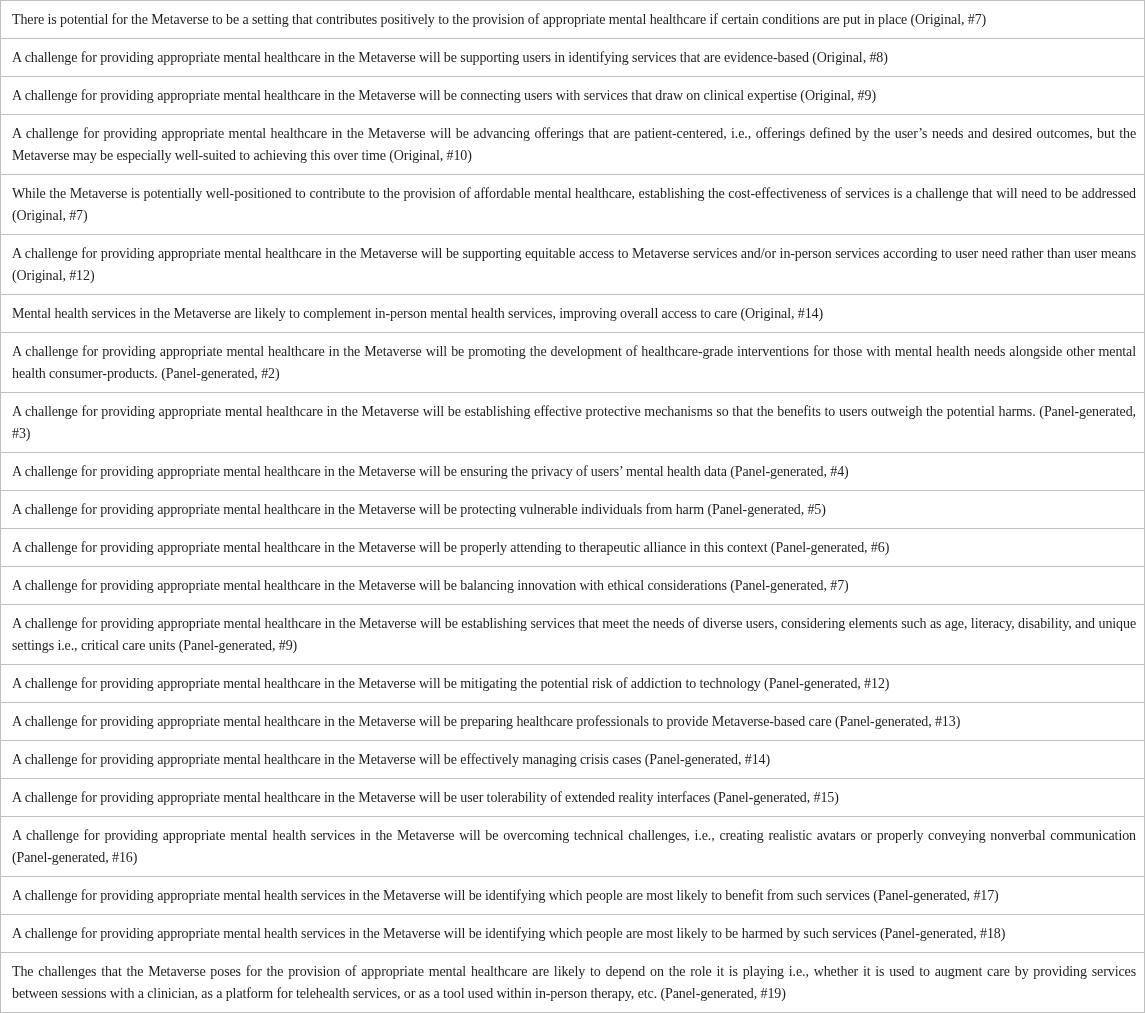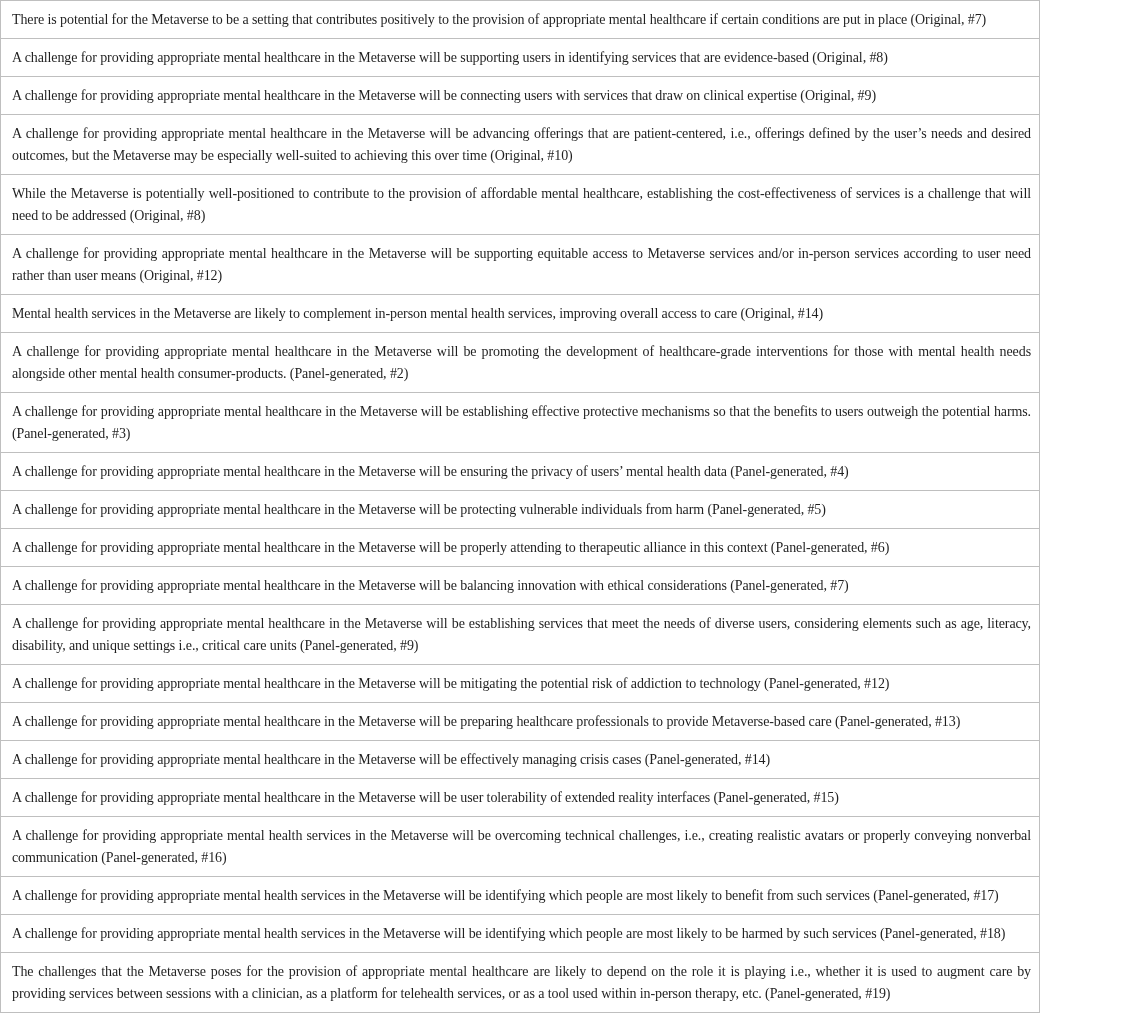--- a/index.html
+++ b/index.html
@@ -1,21 +1,21 @@
 <!DOCTYPE html>
 <html><head>
 <meta charset="utf-8">
 <style>
   html, body {
     margin: 0;
     padding: 0;
     background: #ffffff;
   }
   .table-wrap {
-    width: 1040px;
+    width: 1145px;
     box-sizing: border-box;
     border-top: 1px solid #bfbfbf;
     font-family: "Liberation Serif", "DejaVu Serif", serif;
   }
   .row {
     box-sizing: border-box;
     border-left: 1px solid #bfbfbf;
     border-right: 1px solid #bfbfbf;
     border-bottom: 1px solid #bfbfbf;
     background: #ffffff;
@@ -28,21 +28,21 @@
   }
 </style>
 </head>
 <body>
 
 <div class="table-wrap">
   <div class="row">There is potential for the Metaverse to be a setting that contributes positively to the provision of appropriate mental healthcare if certain conditions are put in place (Original, #7)</div>
   <div class="row">A challenge for providing appropriate mental healthcare in the Metaverse will be supporting users in identifying services that are evidence-based (Original, #8)</div>
   <div class="row">A challenge for providing appropriate mental healthcare in the Metaverse will be connecting users with services that draw on clinical expertise (Original, #9)</div>
   <div class="row">A challenge for providing appropriate mental healthcare in the Metaverse will be advancing offerings that are patient-centered, i.e., offerings defined by the user’s needs and desired outcomes, but the Metaverse may be especially well-suited to achieving this over time (Original, #10)</div>
-  <div class="row">While the Metaverse is potentially well-positioned to contribute to the provision of affordable mental healthcare, establishing the cost-effectiveness of services is a challenge that will need to be addressed (Original, #8)</div>
+  <div class="row">While the Metaverse is potentially well-positioned to contribute to the provision of affordable mental healthcare, establishing the cost-effectiveness of services is a challenge that will need to be addressed (Original, #7)</div>
   <div class="row">A challenge for providing appropriate mental healthcare in the Metaverse will be supporting equitable access to Metaverse services and/or in-person services according to user need rather than user means (Original, #12)</div>
   <div class="row">Mental health services in the Metaverse are likely to complement in-person mental health services, improving overall access to care (Original, #14)</div>
   <div class="row">A challenge for providing appropriate mental healthcare in the Metaverse will be promoting the development of healthcare-grade interventions for those with mental health needs alongside other mental health consumer-products. (Panel-generated, #2)</div>
   <div class="row">A challenge for providing appropriate mental healthcare in the Metaverse will be establishing effective protective mechanisms so that the benefits to users outweigh the potential harms. (Panel-generated, #3)</div>
   <div class="row">A challenge for providing appropriate mental healthcare in the Metaverse will be ensuring the privacy of users’ mental health data (Panel-generated, #4)</div>
   <div class="row">A challenge for providing appropriate mental healthcare in the Metaverse will be protecting vulnerable individuals from harm (Panel-generated, #5)</div>
   <div class="row">A challenge for providing appropriate mental healthcare in the Metaverse will be properly attending to therapeutic alliance in this context (Panel-generated, #6)</div>
   <div class="row">A challenge for providing appropriate mental healthcare in the Metaverse will be balancing innovation with ethical considerations (Panel-generated, #7)</div>
   <div class="row">A challenge for providing appropriate mental healthcare in the Metaverse will be establishing services that meet the needs of diverse users, considering elements such as age, literacy, disability, and unique settings i.e., critical care units (Panel-generated, #9)</div>
   <div class="row">A challenge for providing appropriate mental healthcare in the Metaverse will be mitigating the potential risk of addiction to technology (Panel-generated, #12)</div>

